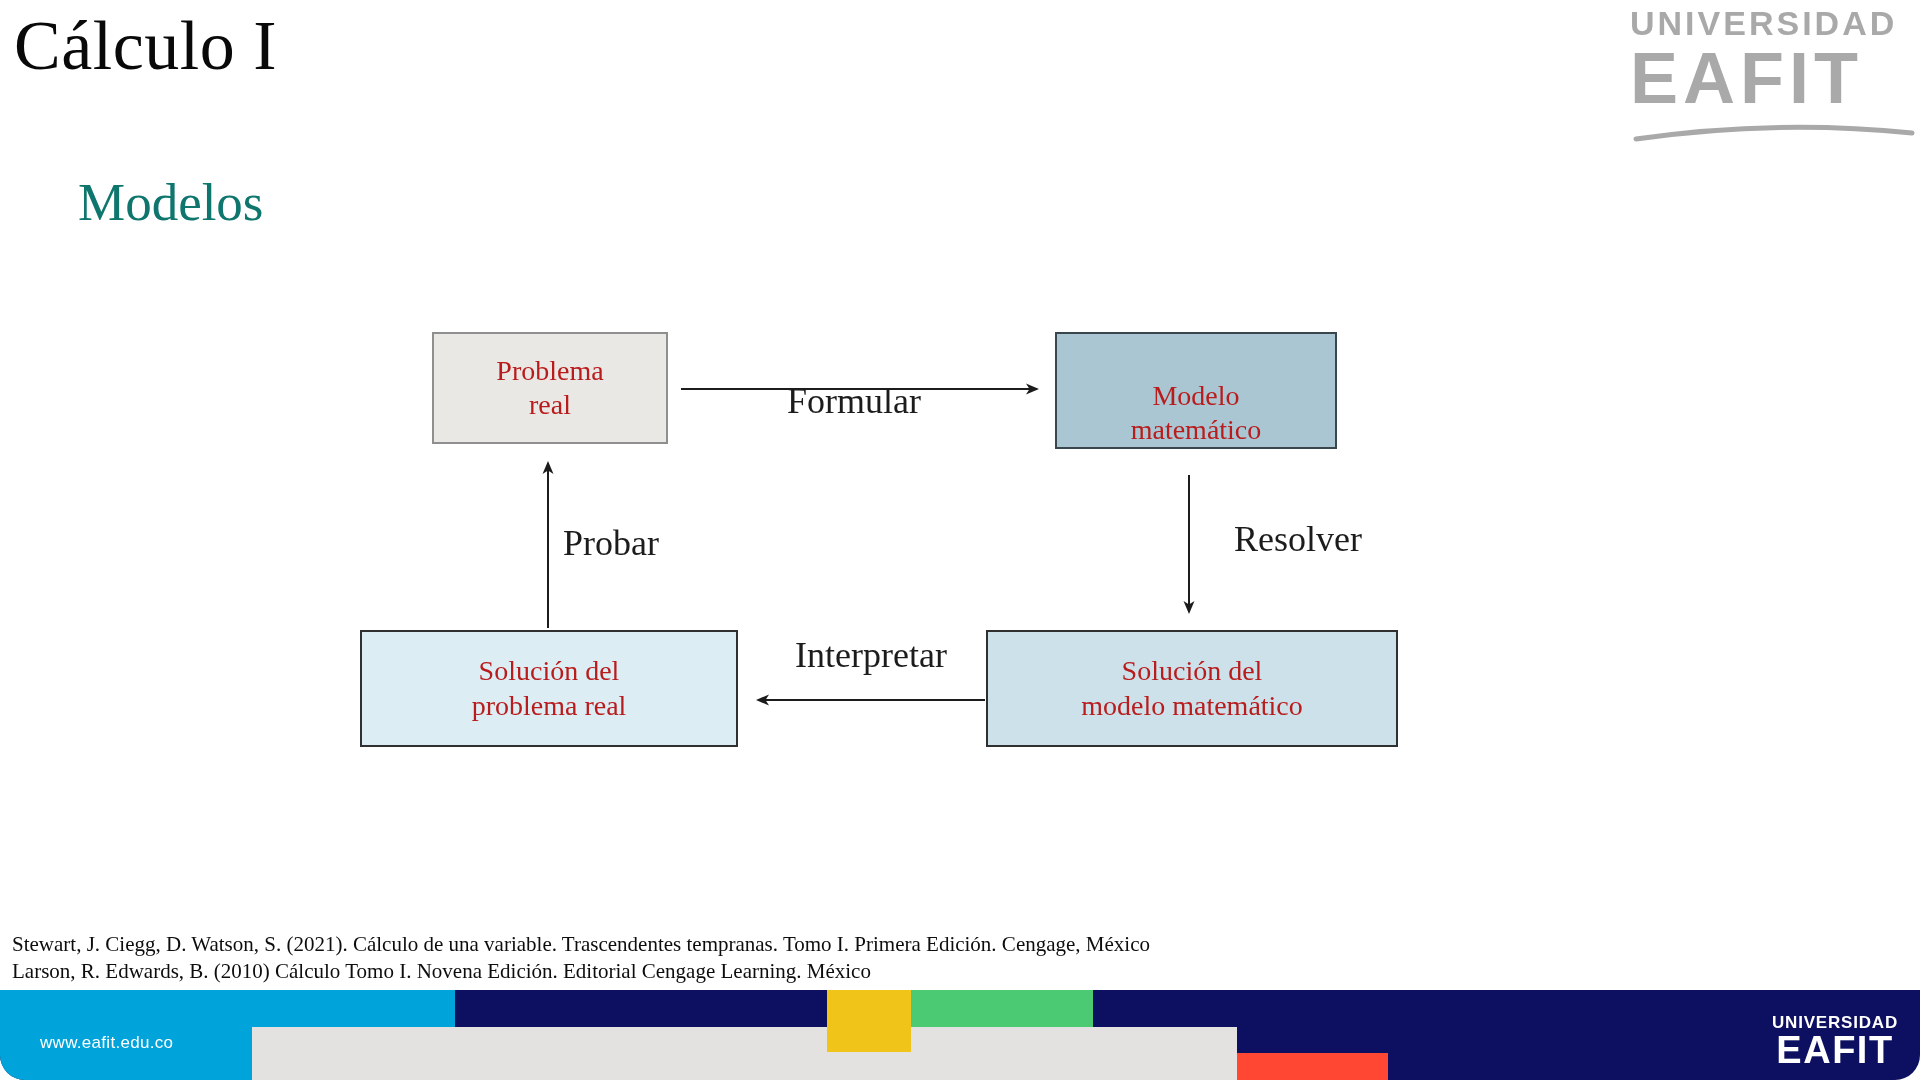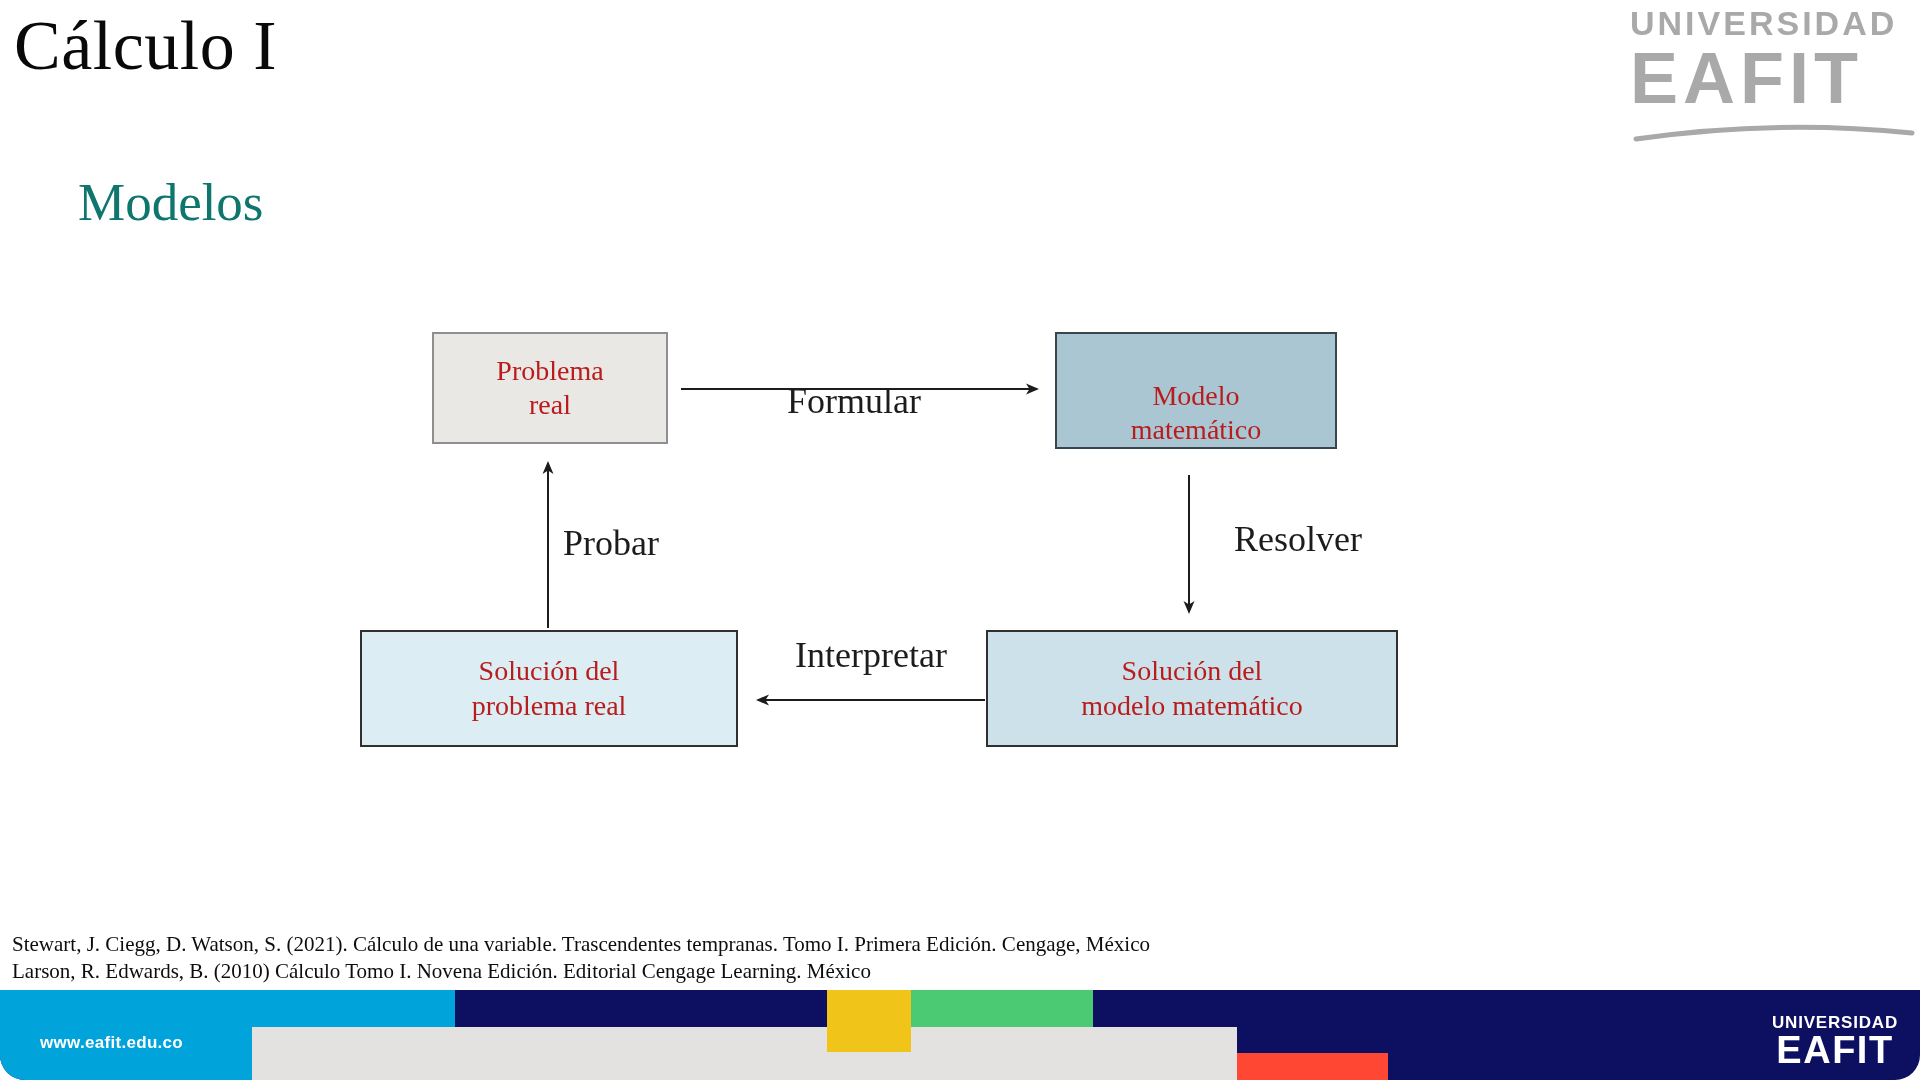--- a/index.html
+++ b/index.html
@@ -40,21 +40,21 @@
   
   .footer { position:absolute; left:0; top:990px; width:1920px; height:90px; background:#0d1060; }
   .fb { position:absolute; }
   .fb-blue-l   { left:0; top:0; width:252px; height:90px; background:#00a3da; }
   .fb-blue-top { left:252px; top:0; width:203px; height:37px; background:#00a3da; }
   .fb-gray     { left:252px; top:37px; width:985px; height:53px; background:#e3e2e0; }
   .fb-yellow   { left:827px; top:0; width:84px; height:62px; background:#f0c419; }
   .fb-green    { left:911px; top:0; width:182px; height:37px; background:#4cc973; }
   .fb-red      { left:1237px; top:63px; width:151px; height:27px; background:#ff4733; }
   .footer-url { position:absolute; left:40px; top:43px; color:#ffffff;
-                font-family:"Liberation Sans", sans-serif; font-weight:bold; font-size:17px; letter-spacing:0.3px; }
+                font-family:"Liberation Sans", sans-serif; font-weight:normal; font-size:17px; letter-spacing:0.3px; }
   .logo-bottom { position:absolute; left:1752px; top:24px; width:166px; text-align:center;
                  color:#ffffff; font-family:"Liberation Sans", sans-serif; }
   .logo-bottom .l1 { font-size:17px; font-weight:bold; letter-spacing:0.8px; line-height:1.05; }
   .logo-bottom .l2 { font-size:38px; font-weight:bold; letter-spacing:1.5px; line-height:0.95; }
 </style>
 </head>
 <body>
 
 <div class="slide">
 

